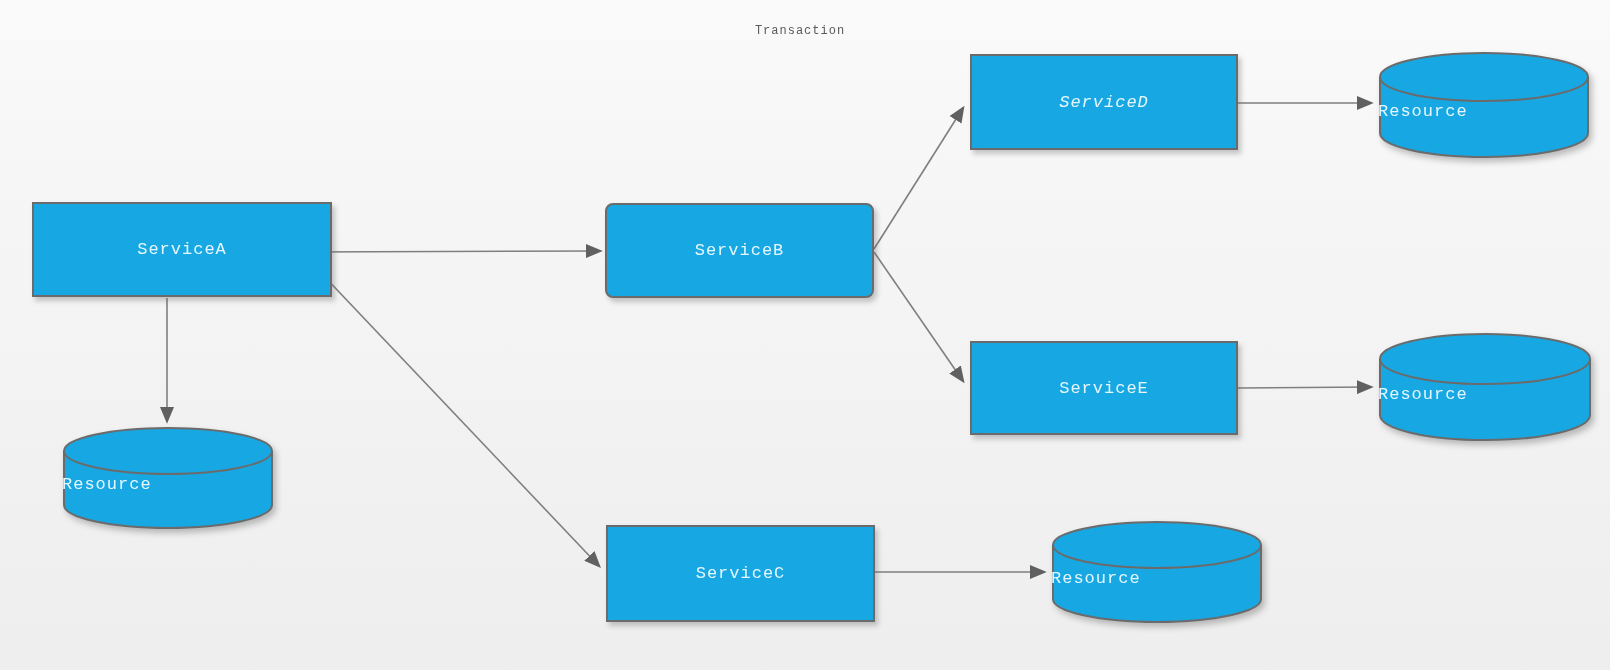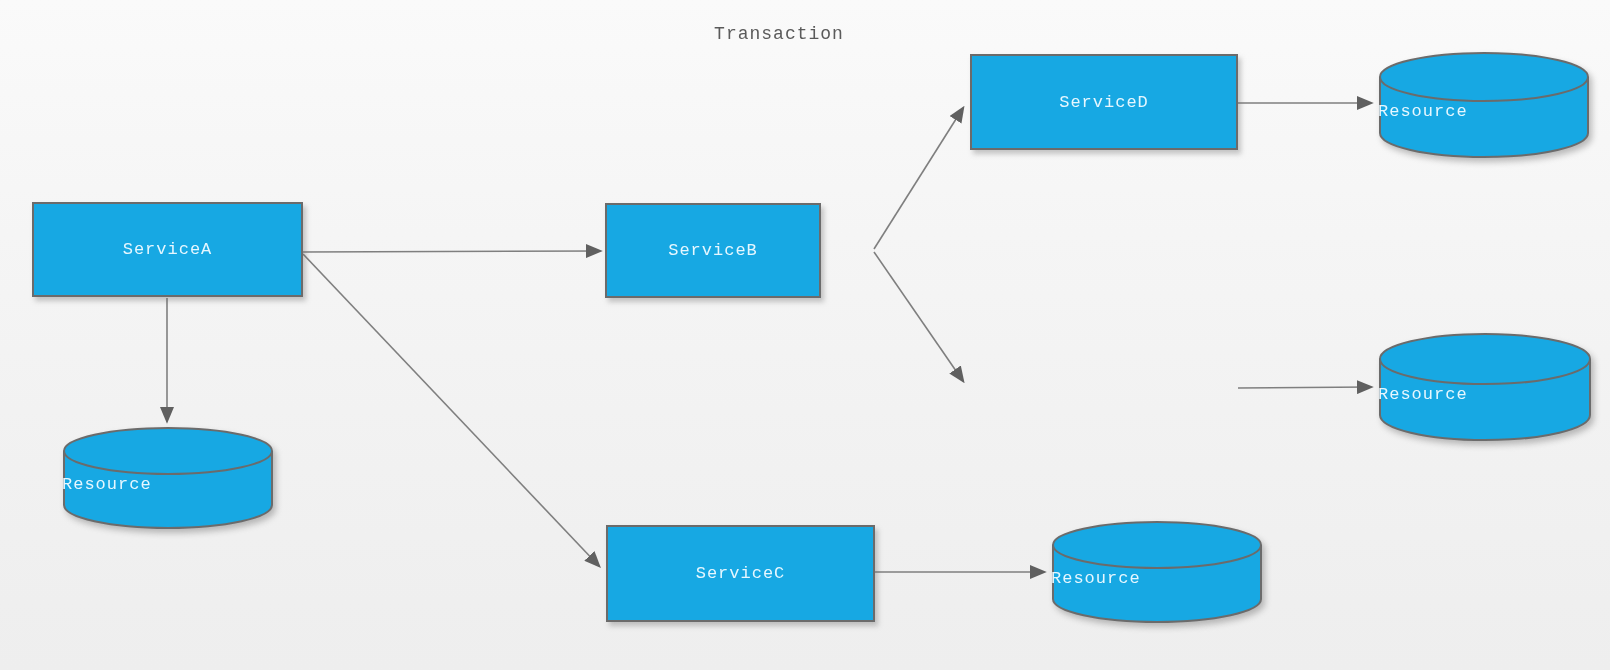--- a/index.html
+++ b/index.html
@@ -10,25 +10,25 @@
   .canvas {
     position: relative;
     width: 1610px;
     height: 670px;
     overflow: hidden;
     background: linear-gradient(180deg, #fafafa 0%, #f5f5f5 35%, #f1f1f1 70%, #eeeeee 100%);
     font-family: "Liberation Mono", "DejaVu Sans Mono", monospace;
   }
   .diagram-title {
     position: absolute;
-    left: 684px;
+    left: 705px;
     top: 24px;
     width: 190px;
     text-align: center;
-    font-size: 18px;
+    font-size: 12px;
     color: #5a5a5a;
     letter-spacing: 1px;
   }
   .svc {
     position: absolute;
     background: #17a8e3;
     border: 2px solid #6b6b6b;
     box-sizing: border-box;
     display: flex;
     align-items: center;
@@ -82,31 +82,34 @@
     <line x1="303" y1="254" x2="599" y2="566" marker-end="url(#arrow)"></line>
     <line x1="874" y1="249" x2="963" y2="108" marker-end="url(#arrow)"></line>
     <line x1="874" y1="252" x2="963" y2="381" marker-end="url(#arrow)"></line>
     <line x1="1238" y1="103" x2="1371" y2="103" marker-end="url(#arrow)"></line>
     <line x1="1238" y1="388" x2="1371" y2="387" marker-end="url(#arrow)"></line>
     <line x1="875" y1="572" x2="1044" y2="572" marker-end="url(#arrow)"></line>
   </svg>
 
   <div class="diagram-title">Transaction</div>
 
-  <div class="svc" style="left:32px;  top:202px; width:271px; height:95px;">
+  <div class="svc" style="left:32px;  top:202px; width:300px; height:95px;">
     <span>ServiceA</span>
   </div>
-  <div class="svc" style="left:605px; top:203px; width:216px; height:95px;">
+  <div class="svc" style="left:605px; top:203px; width:269px; height:95px;border-radius:8px;">
     <span>ServiceB</span>
   </div>
   <div class="svc" style="left:606px; top:525px; width:269px; height:97px;align-items:center;">
     <span>ServiceC</span>
   </div>
-  <div class="svc" style="left:970px; top:54px;  width:268px; height:96px;">
+  <div class="svc" style="left:970px; top:54px;  width:268px; height:96px;font-style:italic;">
     <span>ServiceD</span>
+  </div>
+  <div class="svc" style="left:970px; top:341px; width:268px; height:94px;">
+    <span>ServiceE</span>
   </div>
 
   <div class="cyl" style="left:62px; top:426px; width:212px; height:104px;">
     <svg width="212" height="104" viewBox="0 0 212 104" xmlns="http://www.w3.org/2000/svg">
       <path d="M2,25 v54 a104,23 0 0 0 208,0 v-54" fill="#17a8e3" stroke="#6b6b6b" stroke-width="2"></path>
       <ellipse cx="106" cy="25" rx="104" ry="23" fill="#17a8e3" stroke="#6b6b6b" stroke-width="2"></ellipse>
     </svg>
     <span class="lbl">Resource</span>
   </div>
 

